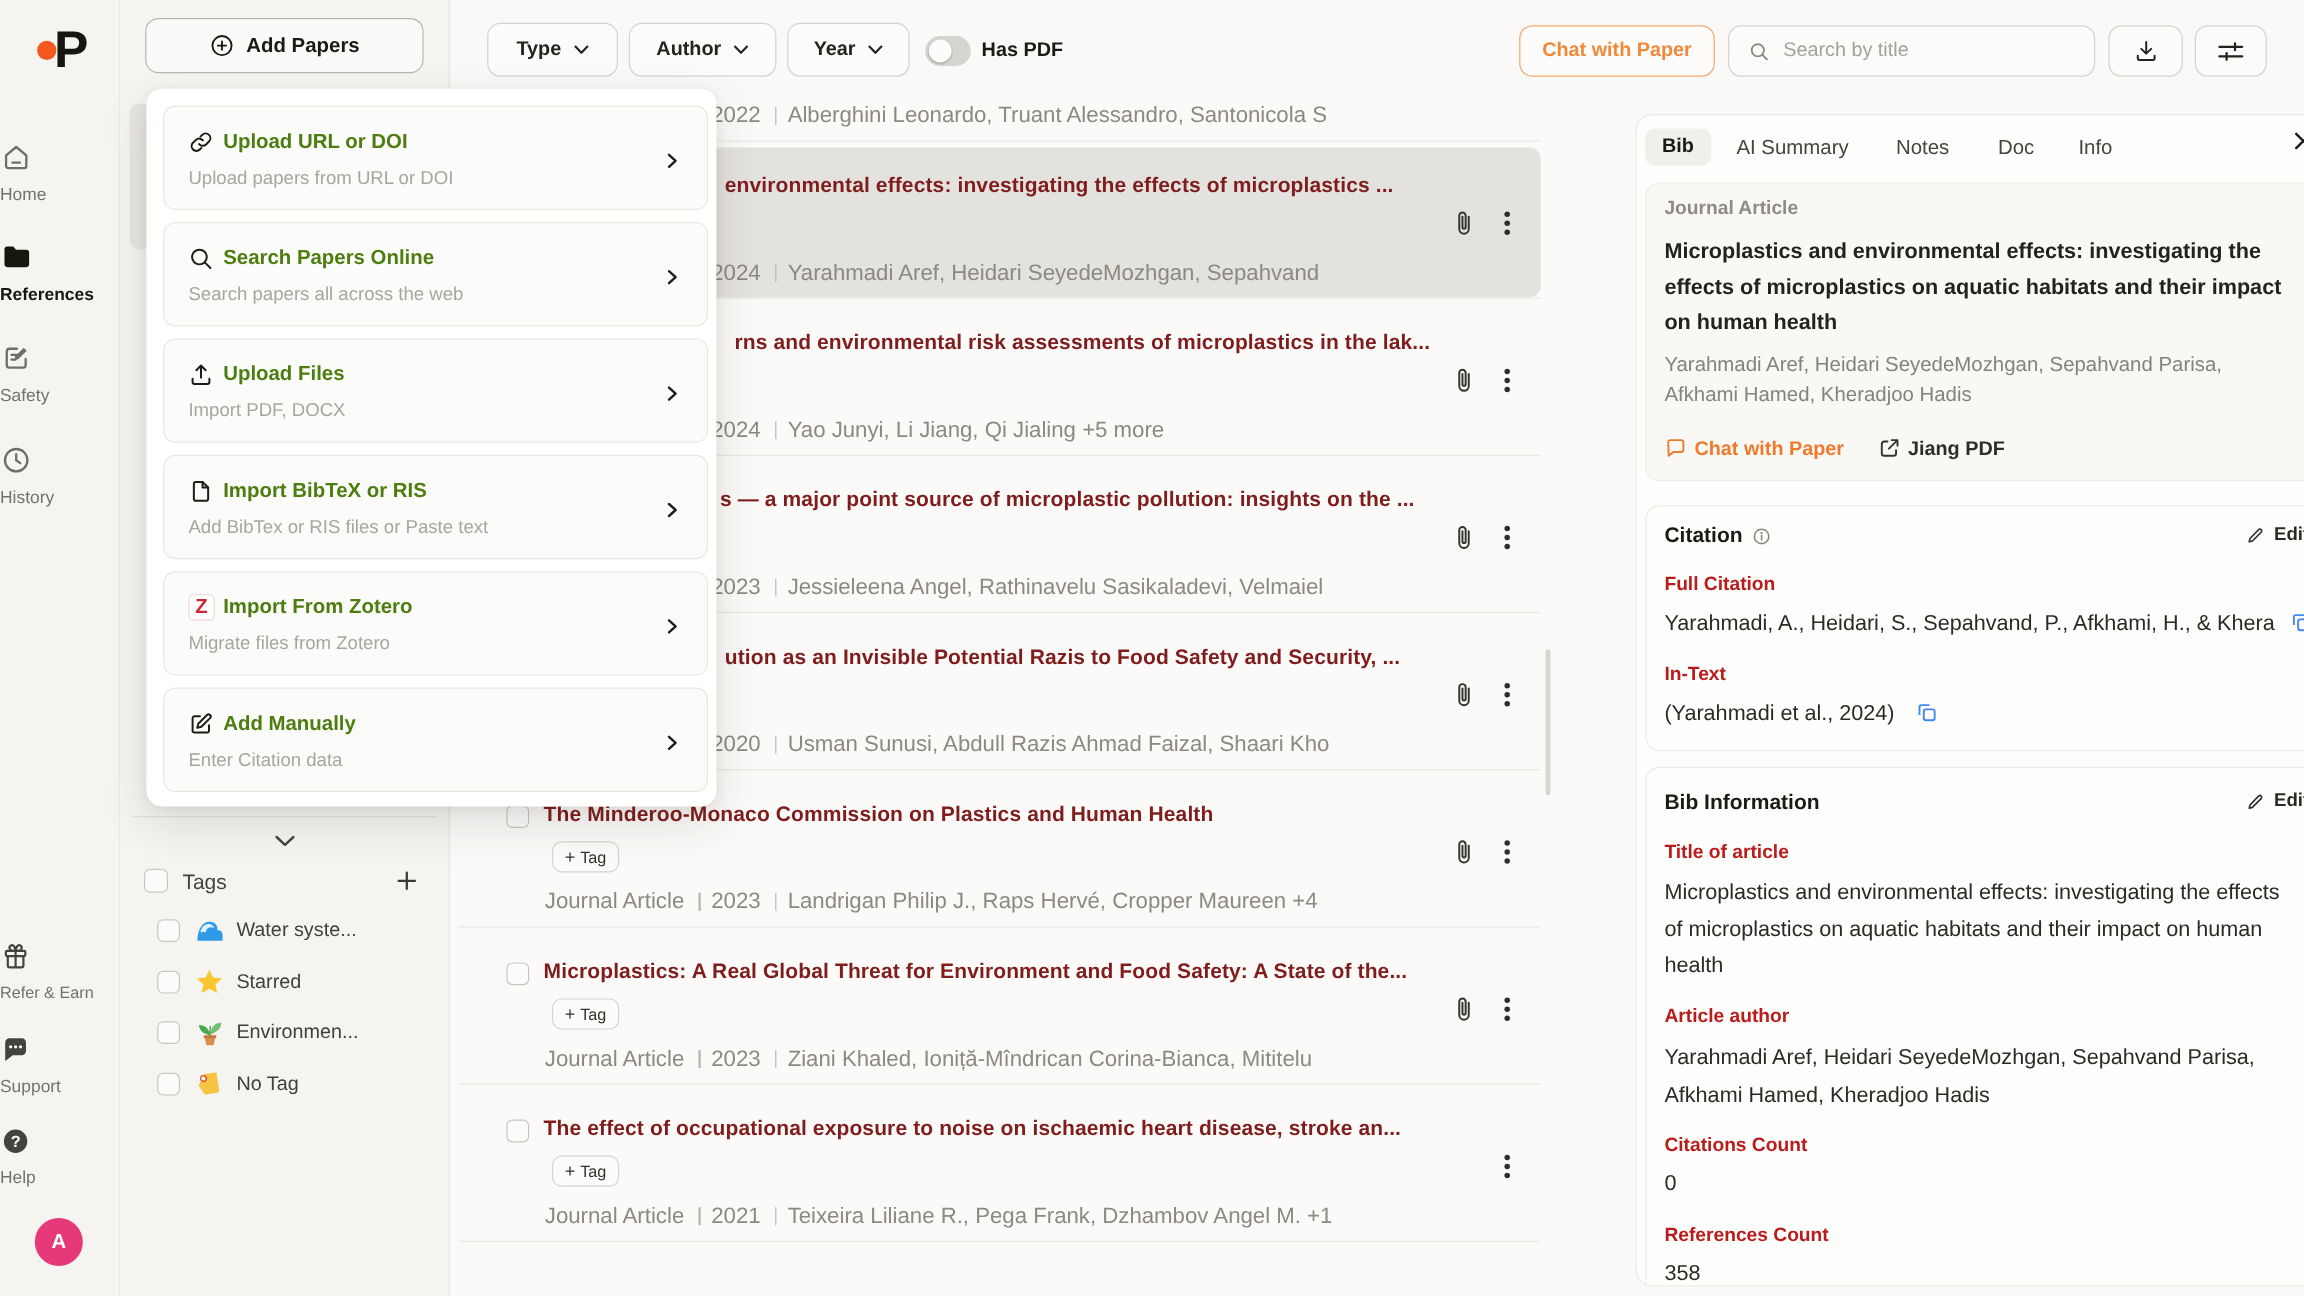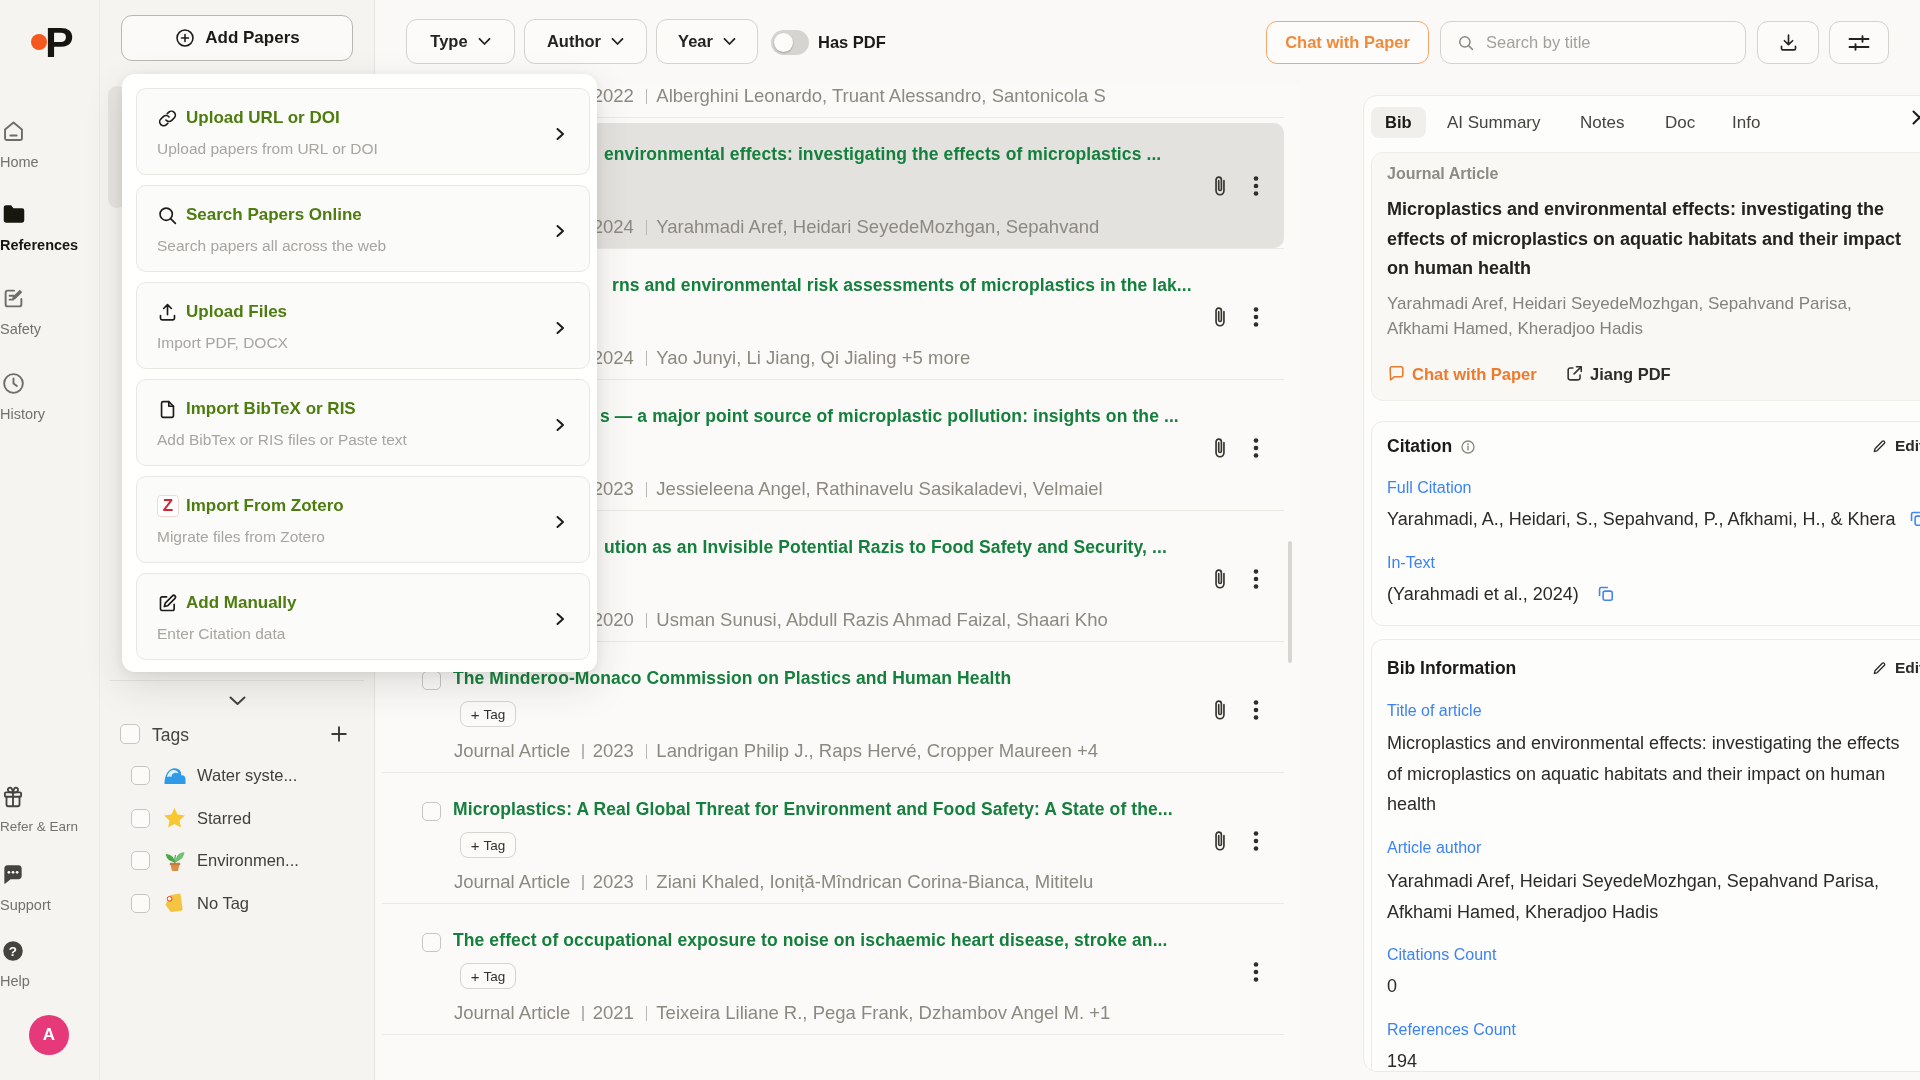--- a/index.html
+++ b/index.html
@@ -16,31 +16,31 @@
 #addbtn{position:absolute;left:121px;top:15px;width:232px;height:46px;border:1.5px solid #b9b7b1;border-radius:11px;background:#fbfaf8;display:flex;align-items:center;justify-content:center;gap:9px;font-size:17px;font-weight:700;color:#1b1a15}
 #sliver{position:absolute;left:108px;top:86px;width:18px;height:122px;border-radius:9px;background:#e7e5e1}
 #sb2div{position:absolute;left:110px;top:680px;width:254px;height:1px;background:#e4e2de}
 .ck{position:absolute;border:1.5px solid #c8c6c0;border-radius:5px;background:#fcfbfa}
 .taglbl{position:absolute;left:197px;font-size:16.5px;color:#413f3a;white-space:nowrap}
 
 .fbtn{position:absolute;top:19px;height:45px;border:1.5px solid #d5d3ce;border-radius:11px;background:#fcfbf9;display:flex;align-items:center;justify-content:center;gap:10px;font-size:16.5px;font-weight:600;color:#24231f}
 
 #list{position:absolute;left:376px;top:85px;width:924px;height:995px;overflow:hidden;background:#fbfaf8}
 .rowline{position:absolute;left:6px;width:902px;height:1px;background:#ebe9e4}
-.rtitle{position:absolute;font-size:17.5px;font-weight:700;color:#15803d;white-space:nowrap;letter-spacing:.1px}
+.rtitle{position:absolute;font-size:17.5px;font-weight:700;color:#7f1d1d;white-space:nowrap;letter-spacing:.1px}
 .meta{position:absolute;display:flex;align-items:center;font-size:18.5px;color:#8b8980;white-space:nowrap}
 .bar{width:1.5px;height:15px;background:#bab8b2;margin:0 9px 0 12px}
 .chip{position:absolute;width:56px;height:26px;border:1px solid #d6d4cf;border-radius:8px;background:#fcfbfa;display:flex;align-items:center;justify-content:center;gap:4px;font-size:13.5px;color:#32312c}
 .rck{position:absolute;left:46px;width:19px;height:19px;border:1.5px solid #c8c6c0;border-radius:5px;background:#fcfbfa}
 .clip{position:absolute;left:833px;width:22px;height:24px}
 .kebab{position:absolute;left:872px;width:16px;height:24px}
 
 #panel{position:absolute;left:1363px;top:95px;width:590px;height:977px;background:#fdfdfc;border:1px solid #eceae5;border-radius:14px;overflow:hidden}
 .card{position:absolute;left:7px;width:573px;border-radius:12px}
-.plbl{position:absolute;font-size:16px;font-weight:400;color:#3b82f6;white-space:nowrap}
+.plbl{position:absolute;font-size:16px;font-weight:700;color:#b91c1c;white-space:nowrap}
 .pval{position:absolute;font-size:18px;color:#2b2a26;white-space:nowrap}
 .edit{position:absolute;display:flex;align-items:center;gap:7px;font-size:15.5px;font-weight:700;color:#2b2a26}
 
 #dd{position:absolute;left:122px;top:74px;width:475px;height:598px;background:#fffffe;border-radius:13px;box-shadow:0 14px 38px rgba(45,40,32,.13),0 2px 10px rgba(45,40,32,.07);}
 .dditem{position:absolute;left:14px;width:454px;height:87px;border:1px solid #e9e7e2;border-radius:10px;background:#fbfbf9}
 .ddt{position:absolute;left:49px;top:19px;font-size:17px;font-weight:700;color:#4d7c0f;white-space:nowrap}
 .dds{position:absolute;left:20px;top:51px;font-size:15.5px;color:#a7a59f;white-space:nowrap}
 .ddic{position:absolute;left:20px;top:19px;width:21px;height:21px}
 .ddch{position:absolute;left:416px;top:38px;width:14px;height:14px}
 </style>
@@ -338,21 +338,21 @@
   <div class="edit" style="left:508px;top:563px"><svg width="16" height="16" viewBox="0 0 24 24" fill="none" stroke="#2b2a26" stroke-width="2" stroke-linecap="round" stroke-linejoin="round">
         <path d="M15.5 4.8a2.3 2.3 0 0 1 3.2 3.2L7.5 19.2 3.5 20.2l1-4z"></path>
       </svg>Edit</div>
   <div class="plbl" style="left:23px;top:606px">Title of article</div>
   <div class="abs" style="left:23px;top:632px;font-size:18px;color:#2b2a26;line-height:30.5px;white-space:nowrap">Microplastics and environmental effects: investigating the effects<br>of microplastics on aquatic habitats and their impact on human<br>health</div>
   <div class="plbl" style="left:23px;top:743px">Article author</div>
   <div class="abs" style="left:23px;top:770px;font-size:18px;color:#2b2a26;line-height:31px;white-space:nowrap">Yarahmadi Aref, Heidari SeyedeMozhgan, Sepahvand Parisa,<br>Afkhami Hamed, Kheradjoo Hadis</div>
   <div class="plbl" style="left:23px;top:850px">Citations Count</div>
   <div class="pval" style="left:23px;top:880px">0</div>
   <div class="plbl" style="left:23px;top:925px">References Count</div>
-  <div class="pval" style="left:23px;top:955px">194</div>
+  <div class="pval" style="left:23px;top:955px">358</div>
 </div>
 
 <div id="dd">
   <div class="dditem" style="top:14px">
     <svg class="ddic" viewBox="0 0 24 24" fill="none" stroke="#1d1c18" stroke-width="1.9" stroke-linecap="round" stroke-linejoin="round">
         <path d="M10.2 13.8a4.6 4.6 0 0 0 6.6.4l2.8-2.8a4.5 4.5 0 0 0-6.4-6.4L11.6 6.6"></path>
         <path d="M13.8 10.2a4.6 4.6 0 0 0-6.6-.4l-2.8 2.8a4.5 4.5 0 0 0 6.4 6.4l1.6-1.6"></path>
       </svg>
     <div class="ddt">Upload URL or DOI</div>
     <div class="dds">Upload papers from URL or DOI</div>

